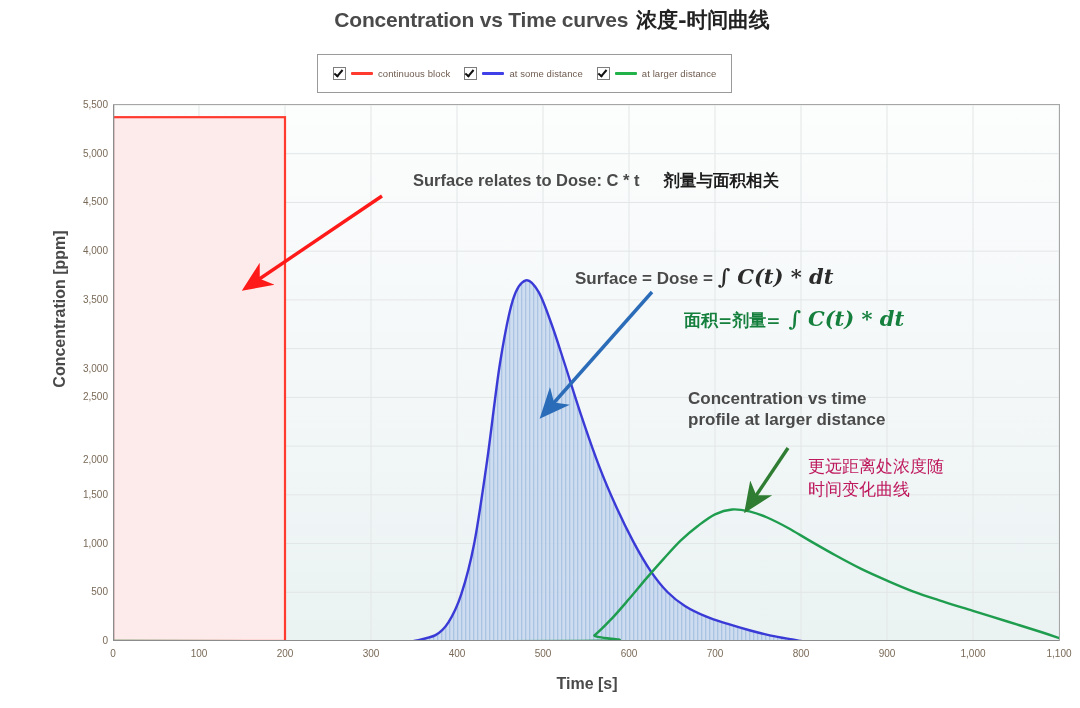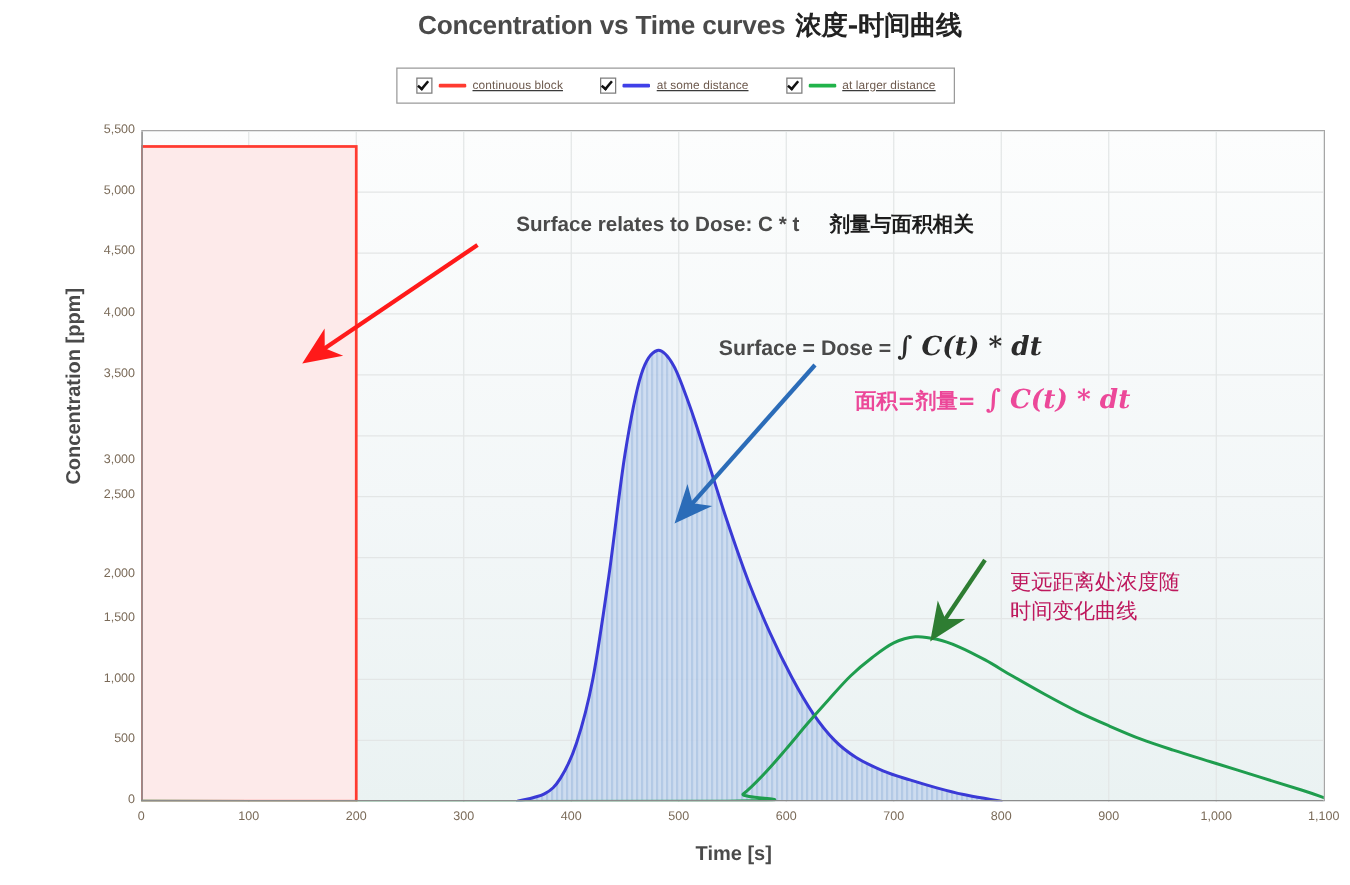--- a/index.html
+++ b/index.html
@@ -39,29 +39,28 @@
     font-weight: bold;
     font-size: 21px;
     color: #222;
     margin-left: 8px;
   }
   
   #legend {
     position: absolute;
     left: 305px;
     top: 54px;
-    height: 29px;
+    height: 39px;
     box-sizing: border-box;
     border: 1.5px solid #9a9a9a;
     background: #ffffff;
     display: flex;
     align-items: center;
     padding: 0 8px;
-    gap: 16px;
-    text-decoration: underline;
+    gap: 0px;
   }
   .legend-entry {
     display: flex;
     align-items: center;
     gap: 5px;
     padding: 0 7px;
   }
   .legend-check {
     width: 11px;
     height: 11px;
@@ -196,21 +195,21 @@
     font-family: "DejaVu Serif", serif;
     font-style: italic;
     font-size: 21px;
     color: #2b2b2b;
   }
   #ann-integral-cn {
     left: 672px;
     top: 306px;
     font-size: 17px;
     font-family: "DejaVu Serif", serif;
-    color: #ec4899;
+    color: #15803d;
   }
   #ann-integral-cn .math {
     font-family: "DejaVu Serif", serif;
     font-style: italic;
     font-size: 21px;
     margin-left: 8px;
   }
   #ann-profile-en {
     left: 676px;
     top: 389px;
@@ -362,20 +361,24 @@
 
   <div class="annotation" id="ann-integral-en">
     <span>Surface = Dose =</span>
     <span class="math">∫ C(t) * dt</span>
   </div>
 
   <div class="annotation" id="ann-integral-cn">
     <span>面积=剂量=</span><span class="math">∫ C(t) * dt</span>
   </div>
 
+  <div class="annotation" id="ann-profile-en">
+    <div>Concentration vs time</div>
+    <div>profile at larger distance</div>
+  </div>
 
   <div class="annotation" id="ann-profile-cn">
     <div>更远距离处浓度随</div>
     <div>时间变化曲线</div>
   </div>
 
   <svg id="overlay-svg" viewBox="0 0 1080 708">
     <defs>
       <marker id="ah-red" markerWidth="9" markerHeight="9" refX="7.5" refY="4.5" orient="auto">
         <path d="M0,0.6 L9,4.5 L0,8.4 L2.6,4.5 Z" fill="#ff1a1a"></path>

